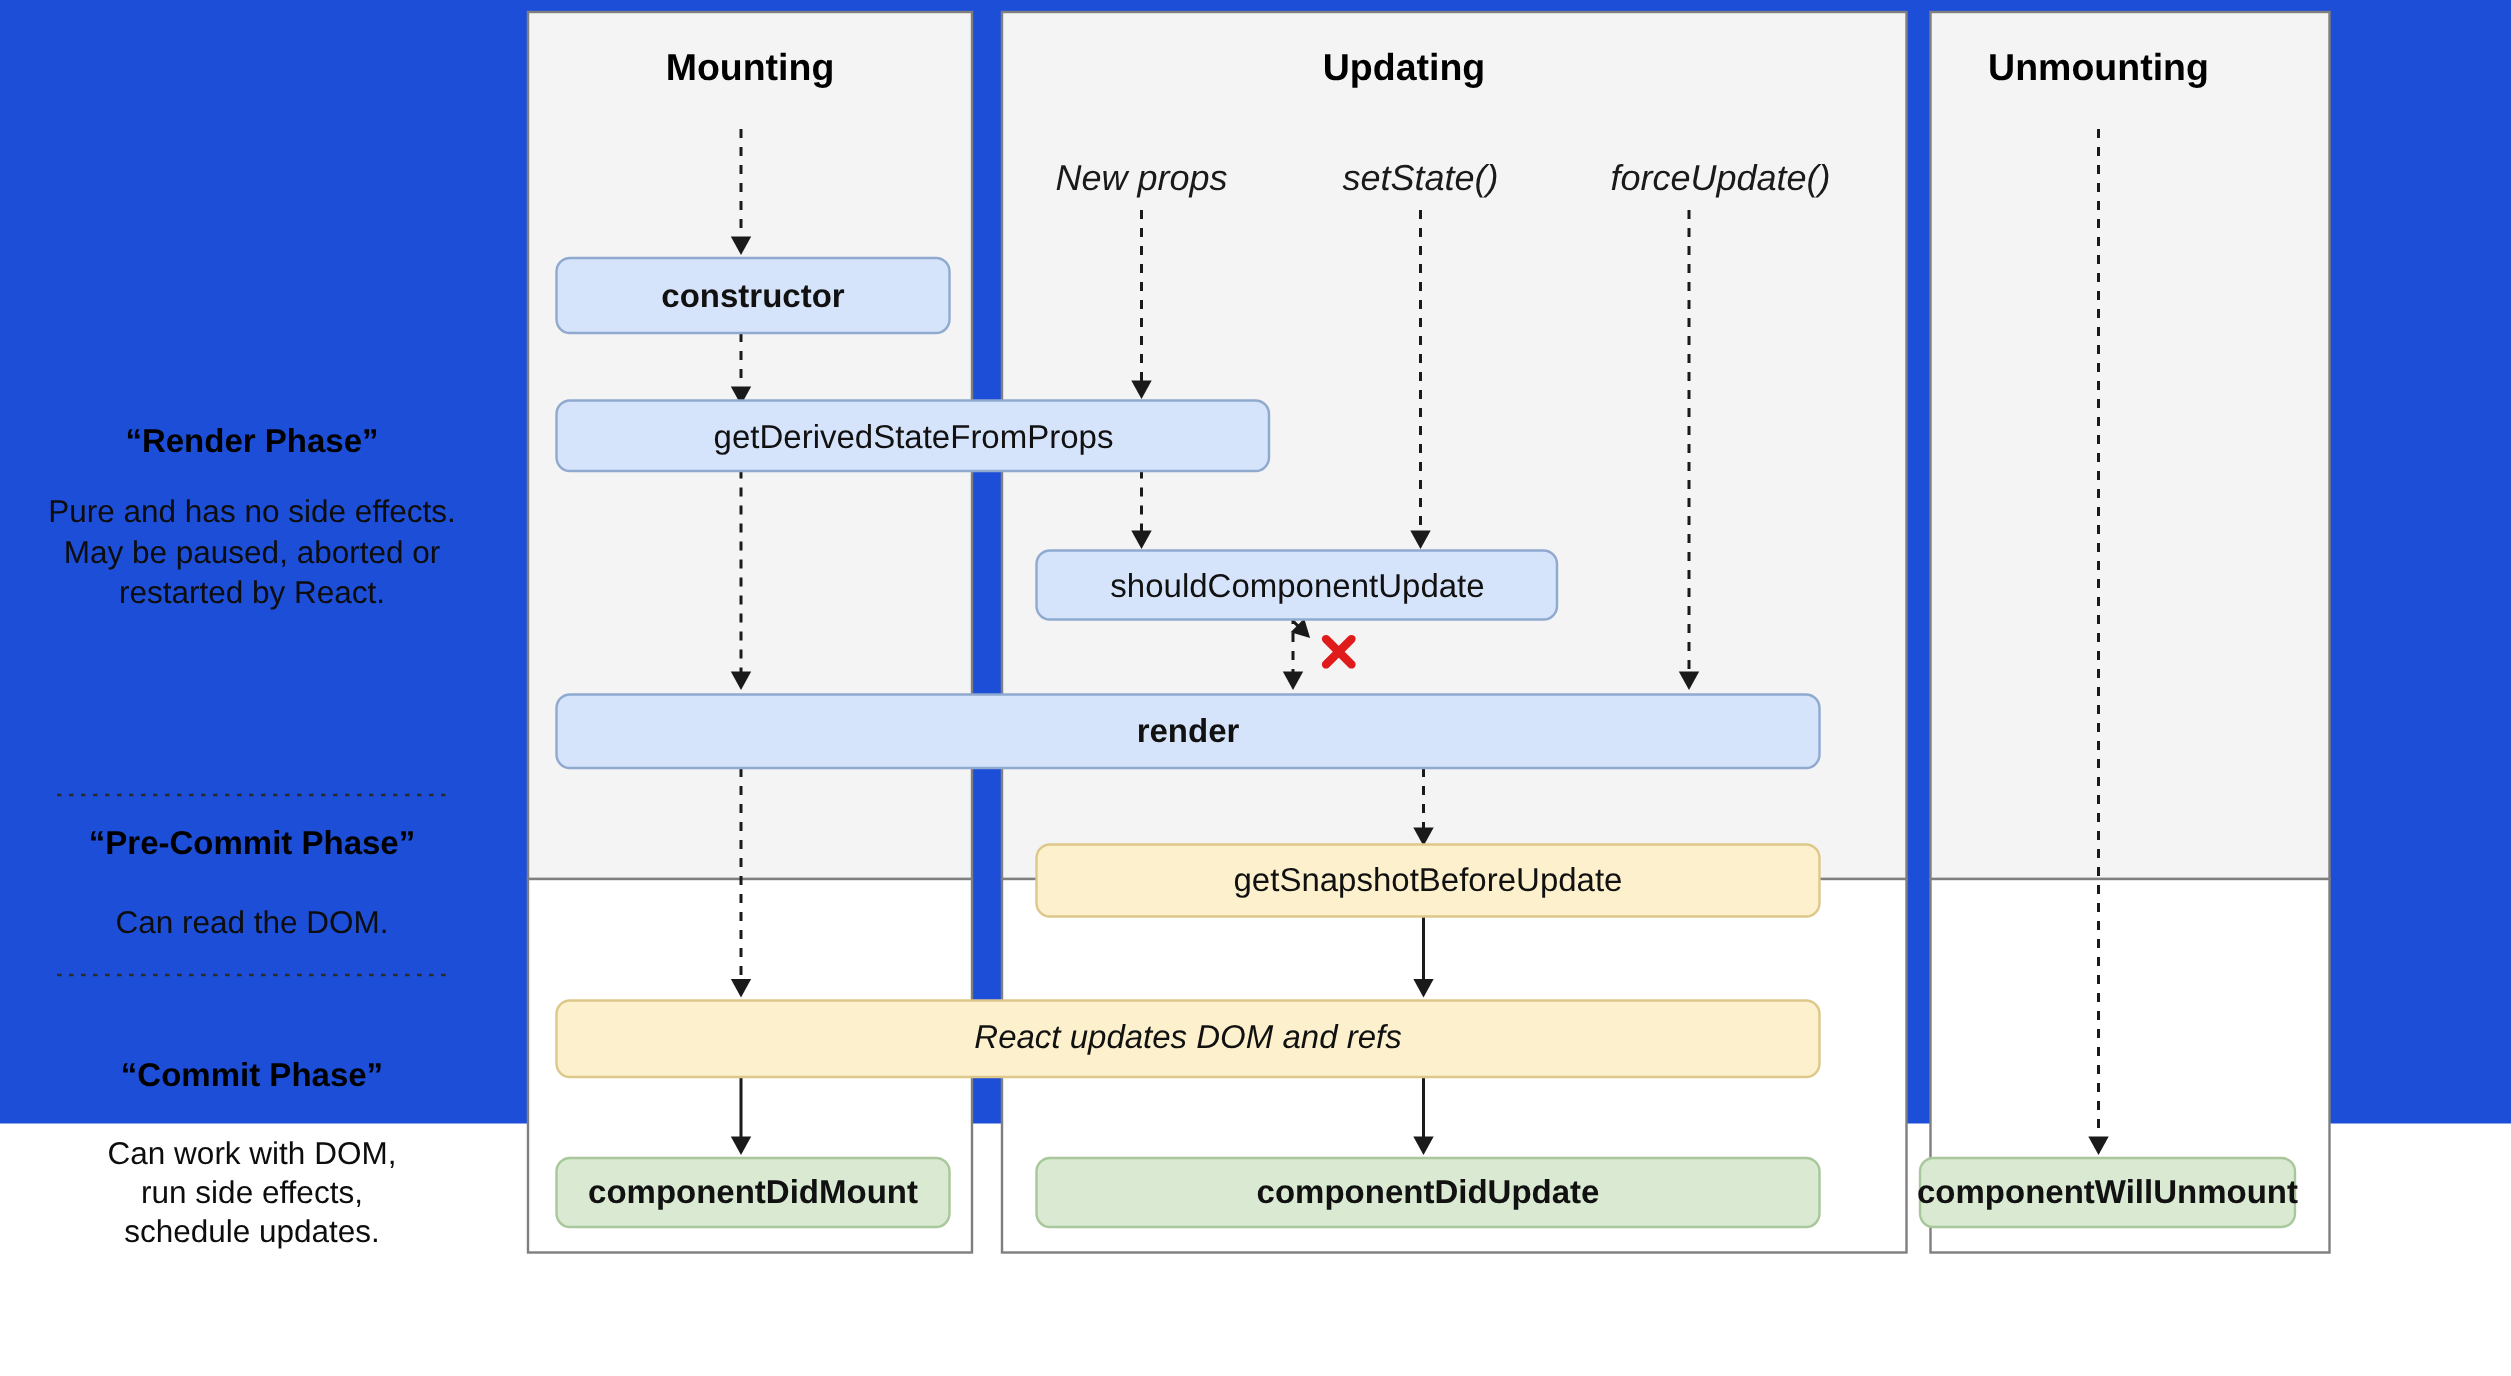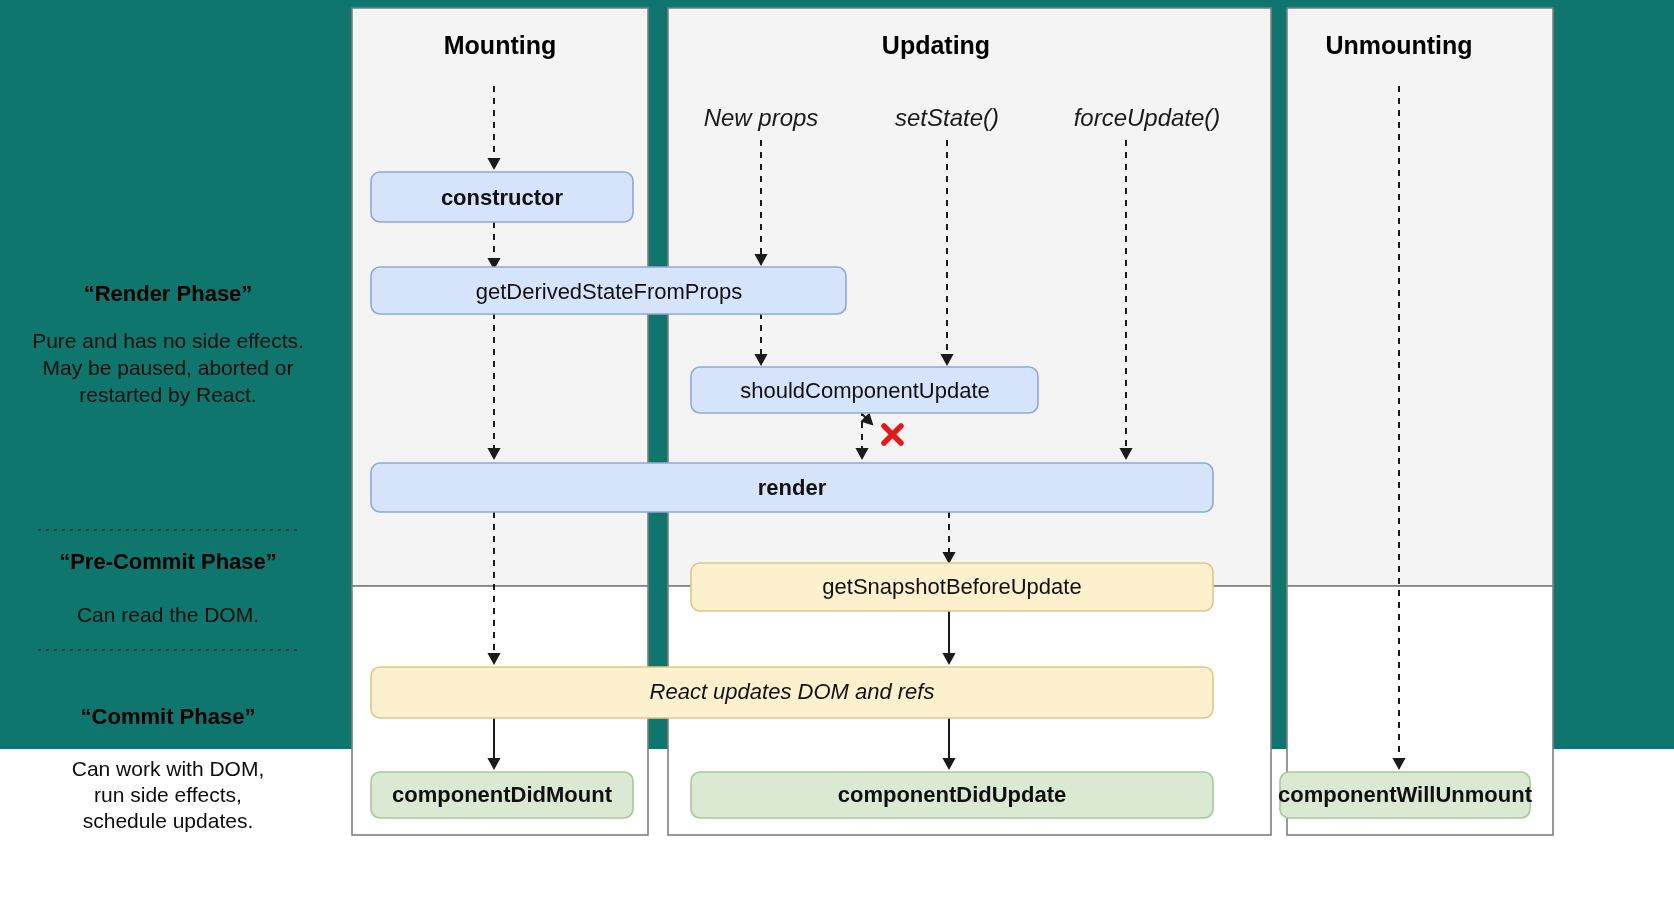--- a/index.html
+++ b/index.html
@@ -10,21 +10,21 @@
   body {
     width: 1674px;
     height: 917px;
     font-family: "Liberation Sans", sans-serif;
     overflow: hidden;
   }
   #stage {
     position: relative;
     width: 1674px;
     height: 749px;
-    background: #0f766e;
+    background: #1d4ed8;
   }
   svg#diagram {
     position: absolute;
     left: 0;
     top: 0;
     width: 1674px;
     height: 917px;
     display: block;
   }
   .lane-rect {

